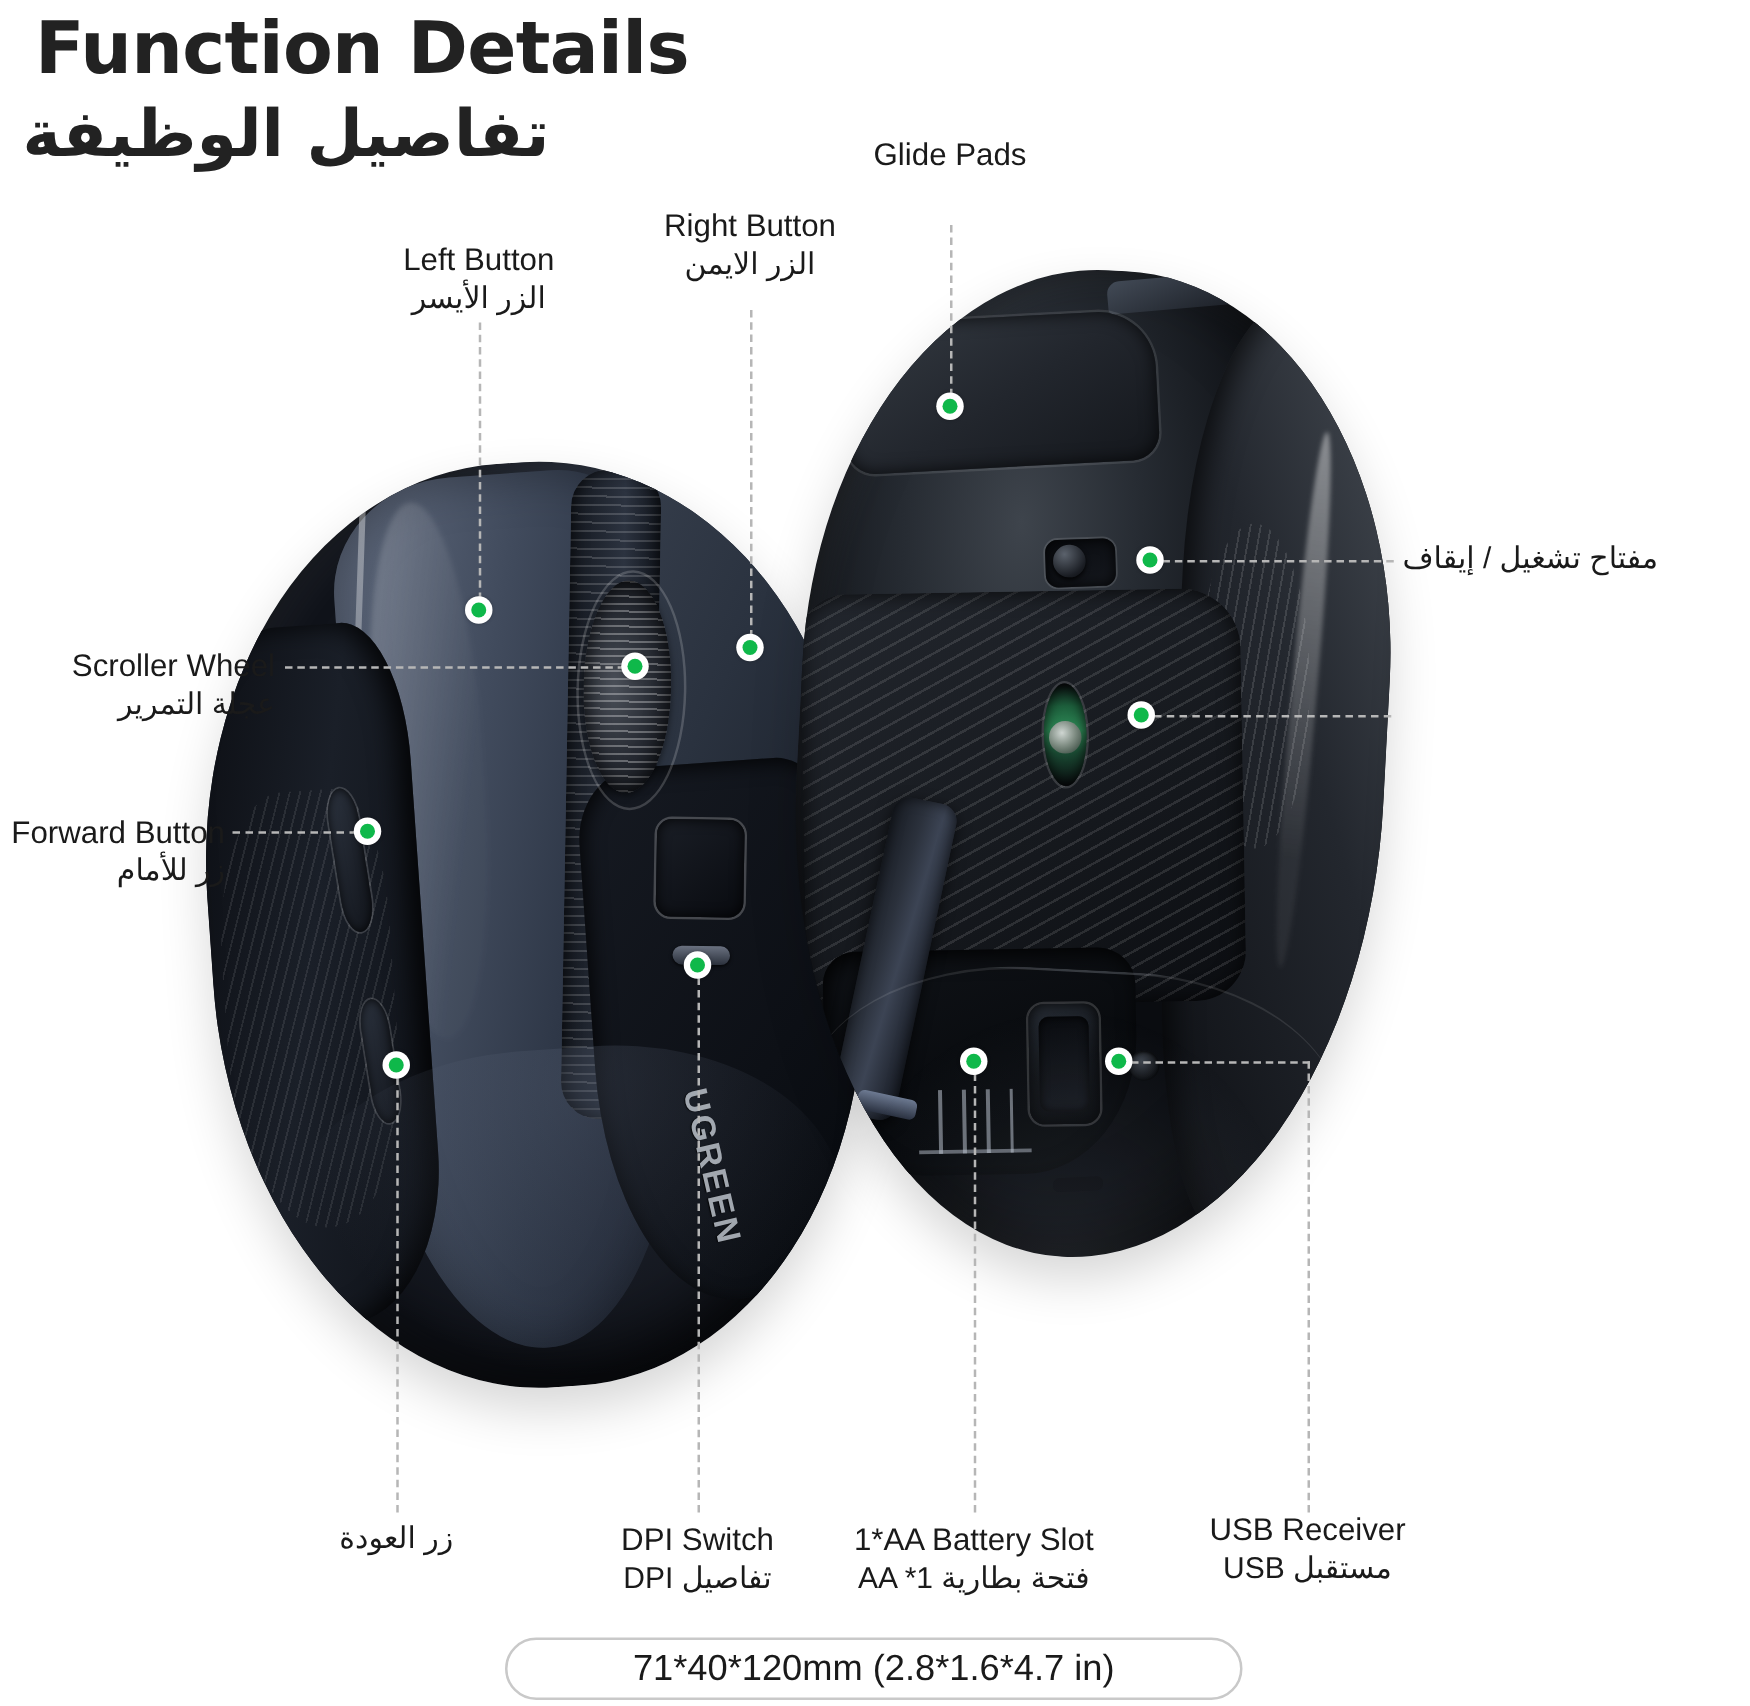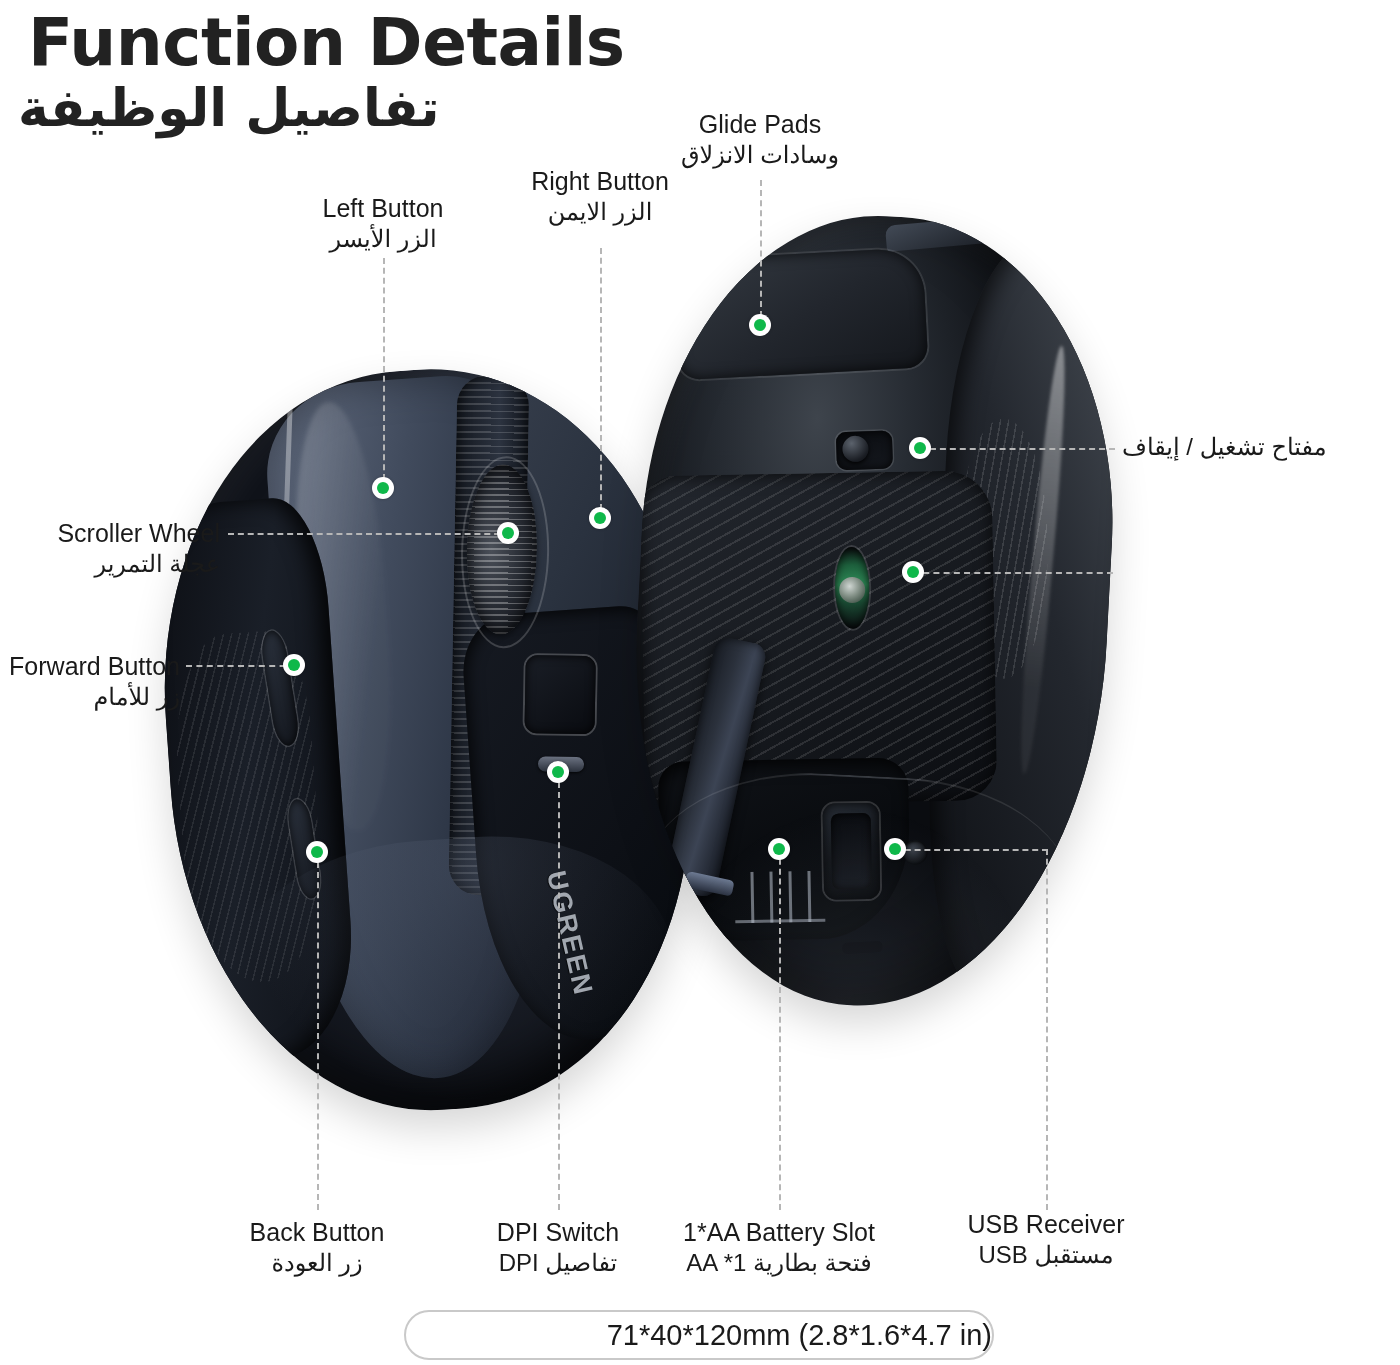--- a/index.html
+++ b/index.html
@@ -18,21 +18,21 @@
     height: 1365px;
     background: #ffffff;
     overflow: hidden;
   }
 
   
   .heading-en {
     position: absolute;
     left: 28px;
     top: 4px;
-    font-size: 66px;
+    font-size: 58px;
     font-weight: 700;
     letter-spacing: -0.5px;
     color: #222222;
     font-family: "DejaVu Sans", sans-serif;
     white-space: nowrap;
   }
   .heading-ar {
     position: absolute;
     left: 18px;
     top: 78px;
@@ -108,21 +108,21 @@
     left: 404px;
     top: 1310px;
     width: 590px;
     height: 50px;
     box-sizing: border-box;
     border: 2px solid #c9c9c9;
     border-radius: 26px;
     background: #ffffff;
     display: flex;
     align-items: center;
-    justify-content: flex-end;
+    justify-content: center;
     font-size: 29px;
     color: #1a1a1a;
   }
 
   
   .mouse-top {
     position: absolute;
     left: 168px;
     top: 370px;
     width: 520px;
@@ -695,40 +695,38 @@
     <span class="lbl-ar">الزر الأيسر</span>
   </div>
 
   <div class="callout ta-center" style="left:450px; top:165px; width:300px;">
     <span class="lbl-en">Right Button</span>
     <span class="lbl-ar">الزر الايمن</span>
   </div>
 
   <div class="callout ta-center" style="left:610px; top:108px; width:300px;">
     <span class="lbl-en">Glide Pads</span>
-    <span class="lbl-ar">وسادات الانزلاق</span>
   </div>
 
   <div class="callout ta-left" style="left:1122px; top:432px; width:276px;">
     <span class="lbl-ar">مفتاح تشغيل / إيقاف</span>
   </div>
 
 
   <div class="callout ta-right" style="left:-40px; top:517px; width:260px;">
     <span class="lbl-en">Scroller Wheel</span>
     <span class="lbl-ar">عجلة التمرير</span>
   </div>
 
   <div class="callout ta-right" style="left:-80px; top:650px; width:260px;">
     <span class="lbl-en">Forward Button</span>
     <span class="lbl-ar">زر للأمام</span>
   </div>
 
   <div class="callout ta-center" style="left:167px; top:1216px; width:300px;">
-    <span class="lbl-en">Back Button</span>
     <span class="lbl-ar">زر العودة</span>
   </div>
 
   <div class="callout ta-center" style="left:408px; top:1216px; width:300px;">
     <span class="lbl-en">DPI Switch</span>
     <span class="lbl-ar">تفاصيل DPI</span>
   </div>
 
   <div class="callout ta-center" style="left:629px; top:1216px; width:300px;">
     <span class="lbl-en">1*AA Battery Slot</span>

